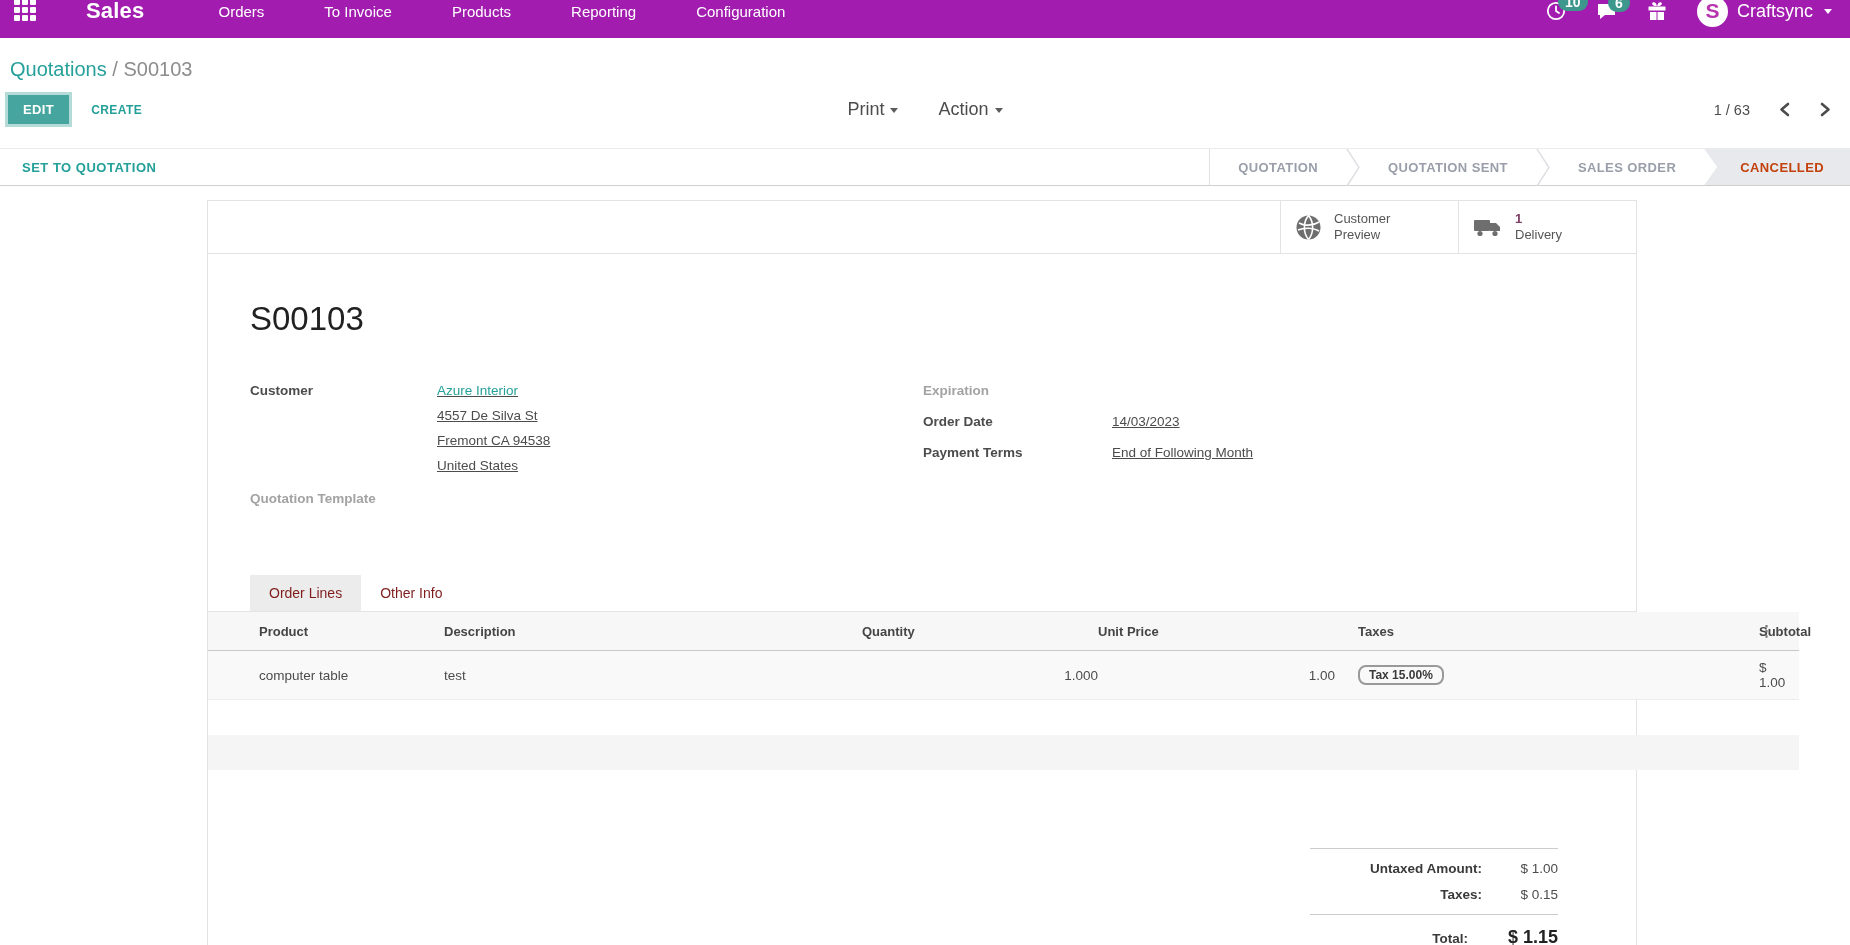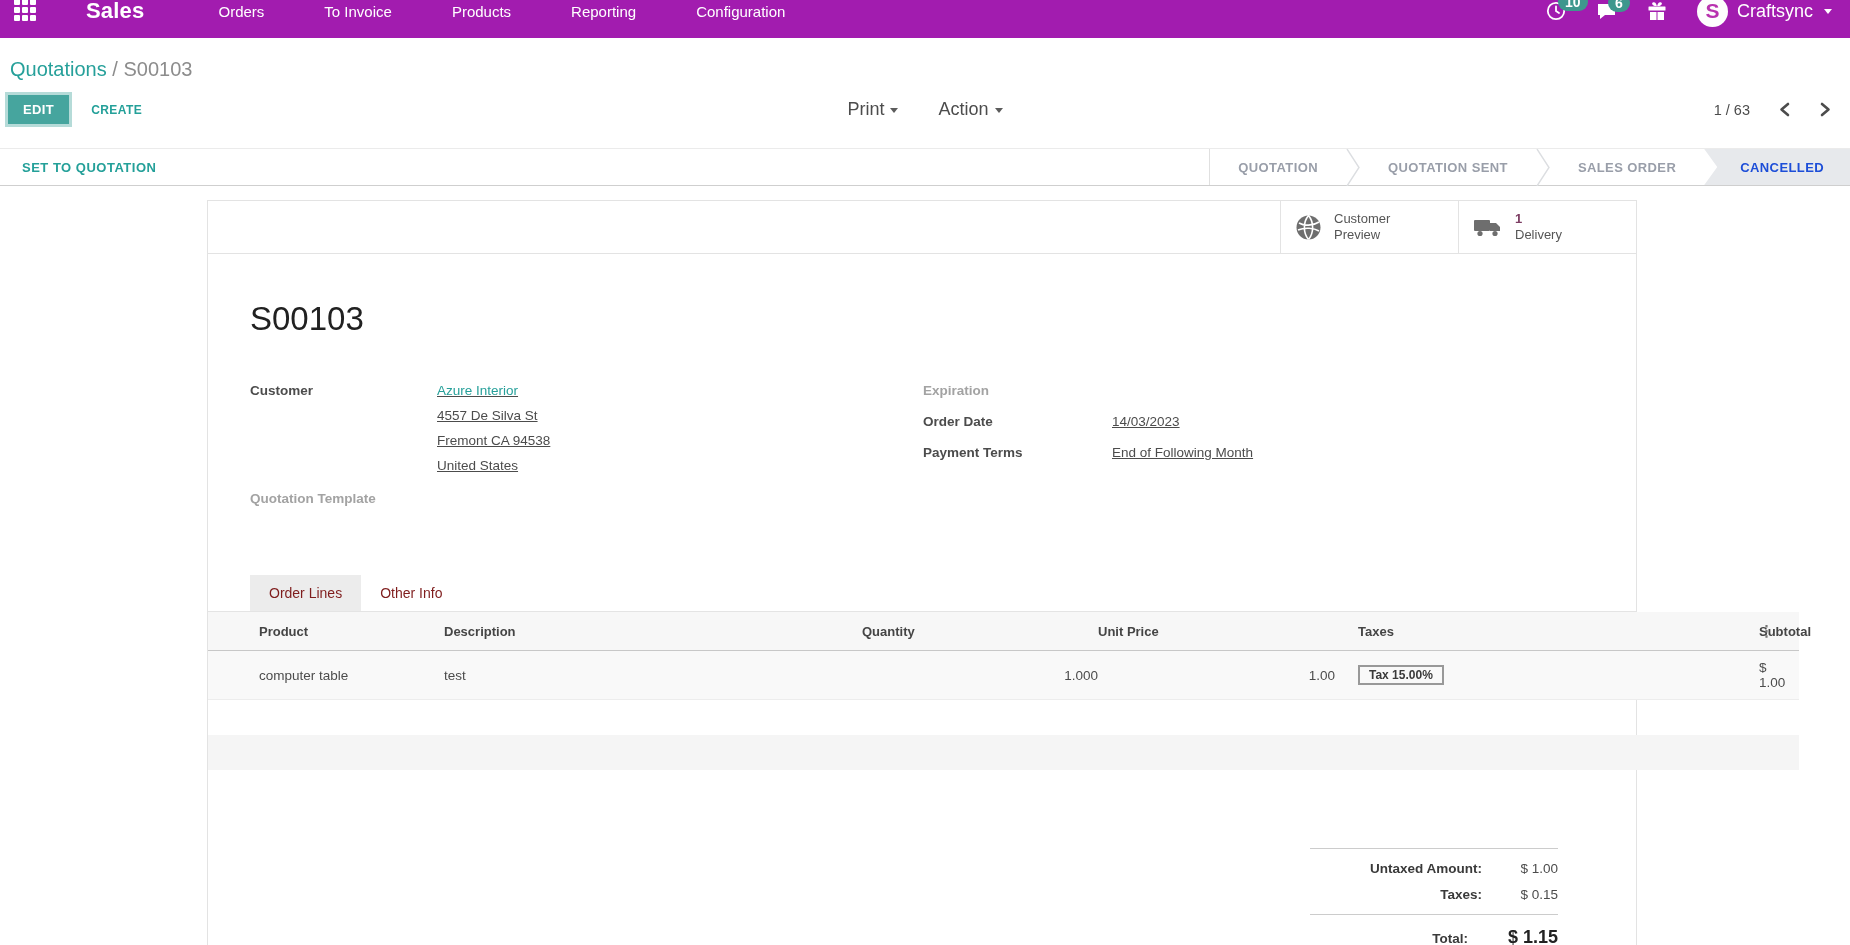--- a/index.html
+++ b/index.html
@@ -49,21 +49,21 @@
   
   .statusbar { margin-top:8px; height:38px; border-top:1px solid #ebebeb;
                border-bottom:1px solid #cfcfcf; display:flex; align-items:stretch; }
   .status-action { align-self:center; padding-left:22px; color:#24a099; font-size:13px;
                    font-weight:bold; letter-spacing:.5px; cursor:pointer; }
   .stages { margin-left:auto; display:flex; align-items:stretch; }
   .vsep { width:1px; background:#e0e0e0; }
   .stage { display:flex; align-items:center; padding:0 28px; font-size:13px; font-weight:bold;
            color:#999ea9; letter-spacing:.4px; cursor:pointer; white-space:nowrap; }
   .stage-sep { display:flex; align-items:center; }
-  .stage.cancelled { background:#e7e9ec; color:#1d4ed8; padding:0 26px 0 36px;
+  .stage.cancelled { background:#e7e9ec; color:#c2410c; padding:0 26px 0 36px;
                      clip-path:polygon(0 0,100% 0,100% 100%,0 100%,13px 50%); }
 
   
   .card { margin:14px 0 0 207px; width:1430px; border:1px solid #e3e3e3; border-bottom:none;
           min-height:730px; background:#fff; }
   .button-box { height:53px; border-bottom:1px solid #e3e3e3; display:flex;
                 justify-content:flex-end; }
   .smart-btn { width:178px; border-left:1px solid #e3e3e3; display:flex; align-items:center;
                gap:12px; padding:0 14px; cursor:pointer; }
   .sb-icon { color:#6e6e6e; flex:none; display:flex; }
@@ -97,21 +97,21 @@
                     color:#454545; text-align:left; padding:10px 0; font-weight:bold; }
   .lines-table td { font-size:13.5px; color:#4c4c4c; padding:9px 0; }
   .col-product { padding-left:51px !important; }
   .col-taxes   { padding-left:23px !important; }
   .num { text-align:right; }
   .col-subtotal { text-align:right; padding-right:41px !important; }
   .col-toggle { text-align:center; }
   tr.data-row td { background:#f9f9f9; border-bottom:1px solid #ededed; }
   tr.empty-row td { padding:0; height:35px; }
   tr.empty-row.shade td { background:#f5f5f5; }
-  .tax-pill { display:inline-block; border:2px solid #999; border-radius:0; padding:1px 9px;
+  .tax-pill { display:inline-block; border:2px solid #999; border-radius:8px; padding:1px 9px;
               font-size:12px; font-weight:bold; color:#3a3a3a; cursor:pointer; }
   .dots-toggle { color:#777; font-size:15px; cursor:pointer; font-weight:bold; }
 
   
   .totals { width:248px; margin:78px 37px 0 auto; border-top:1px solid #ccc; padding-top:12px; }
   .trow { display:flex; justify-content:flex-end; margin-bottom:11px; align-items:baseline; }
   .tlabel { font-size:13.5px; font-weight:bold; color:#3a3a3a; }
   .tval { width:76px; text-align:right; font-size:13.5px; color:#4c4c4c; }
   .tdivider { border-top:1px solid #ccc; margin:12px 0 12px 0; }
   .trow.grand .tval { font-size:18px; font-weight:bold; color:#222; width:90px; }

